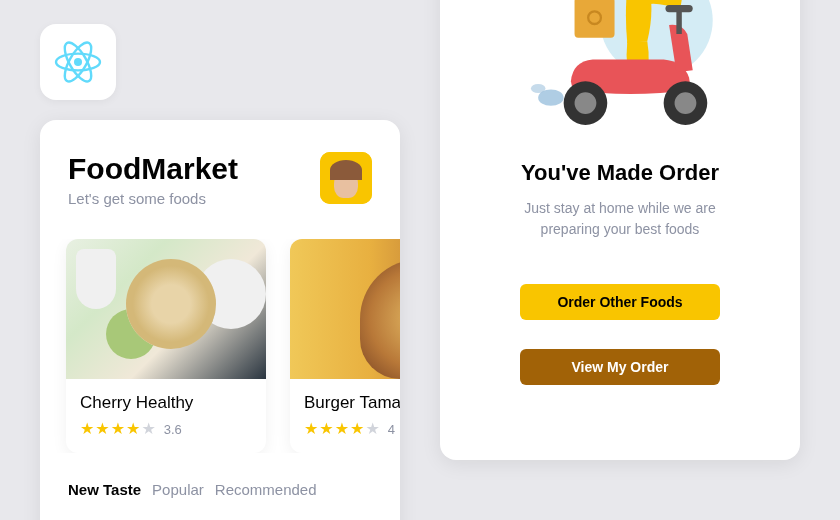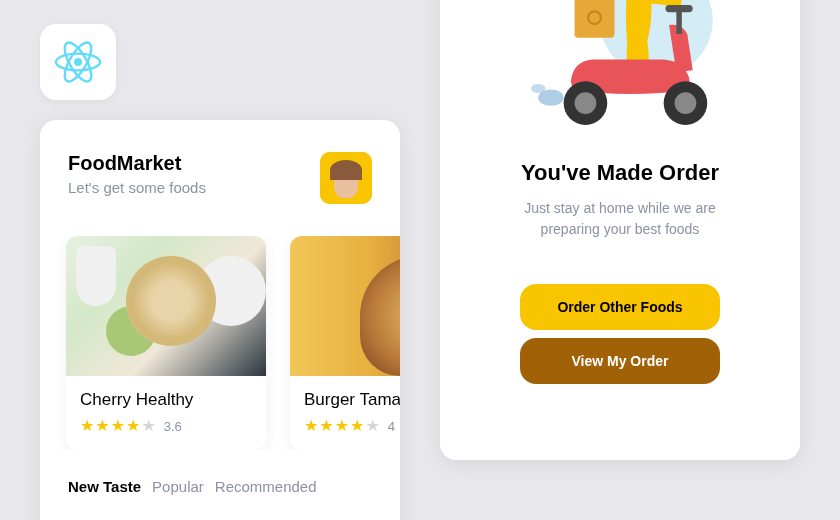--- a/index.html
+++ b/index.html
@@ -3,21 +3,21 @@
 <meta charset="utf-8">
 <style>
 * { margin: 0; padding: 0; box-sizing: border-box; }
 body { font-family: -apple-system, BlinkMacSystemFont, 'Segoe UI', sans-serif; background: #e8e8ec; width: 840px; height: 520px; overflow: hidden; position: relative; }
 
 .logo-badge { position: absolute; left: 40px; top: 24px; width: 76px; height: 76px; background: #fff; border-radius: 16px; display: flex; align-items: center; justify-content: center; box-shadow: 0 2px 8px rgba(0,0,0,0.05); }
 
 .screen-left { position: absolute; left: 40px; top: 120px; width: 360px; height: 460px; background: #fff; border-radius: 16px; box-shadow: 0 4px 20px rgba(0,0,0,0.08); overflow: hidden; }
 
 .header { padding: 32px 28px 24px 28px; display: flex; justify-content: space-between; align-items: flex-start; }
-.header-text h1 { font-size: 20px; font-weight: 700; color: #020202; margin-bottom: 4px; }
+.header-text h1 { font-size: 30px; font-weight: 700; color: #020202; margin-bottom: 4px; }
 .header-text p { font-size: 15px; color: #8d92a3; font-weight: 400; }
 .avatar { width: 52px; height: 52px; border-radius: 10px; background: #f9c500; display: flex; align-items: center; justify-content: center; overflow: hidden; }
 
 .cards-row { display: flex; gap: 24px; padding-left: 26px; overflow: hidden; margin-top: 8px; }
 .food-card { width: 200px; flex-shrink: 0; background: #fff; border-radius: 12px; box-shadow: 0 4px 16px rgba(0,0,0,0.06); overflow: hidden; cursor: pointer; }
 .food-img { width: 200px; height: 140px; background: #ddd; }
 .food-body { padding: 14px 14px 16px 14px; }
 .food-name { font-size: 17px; font-weight: 500; color: #020202; margin-bottom: 8px; white-space: nowrap; overflow: hidden; text-overflow: ellipsis; }
 .rating-row { display: flex; align-items: center; gap: 6px; }
 .stars { display: flex; gap: 1px; }
@@ -30,21 +30,21 @@
 .tab { font-size: 15px; color: #8d92a3; font-weight: 500; cursor: pointer; padding-bottom: 10px; }
 .tab.active { color: #020202; font-weight: 600; }
 
 .screen-right { position: absolute; left: 440px; top: -100px; width: 360px; height: 560px; background: #fff; border-radius: 16px; box-shadow: 0 4px 20px rgba(0,0,0,0.08); padding: 24px 30px; display: flex; flex-direction: column; align-items: center; }
 
 .illus { width: 200px; height: 220px; margin-bottom: 16px; position: relative; display: flex; align-items: center; justify-content: center; }
 
 .order-title { font-size: 22px; font-weight: 600; color: #020202; margin-bottom: 12px; }
 .order-sub { font-size: 14px; color: #8d92a3; text-align: center; line-height: 1.5; margin-bottom: 44px; }
 
-.btn { width: 200px; height: 46px; border-radius: 16px; display: flex; align-items: center; justify-content: center; font-size: 14px; font-weight: 600; cursor: pointer; border: none; margin-bottom: 8px; }
+.btn { width: 200px; height: 36px; border-radius: 6px; display: flex; align-items: center; justify-content: center; font-size: 14px; font-weight: 600; cursor: pointer; border: none; margin-bottom: 29px; }
 .btn-primary { background: #f9c500; color: #020202; }
 .btn-secondary { background: #a16207; color: #fff; }
 
 
 .food-img-1 { background: linear-gradient(135deg, #e8f0e2 0%, #d4e8c8 30%, #f0e8d8 60%, #2a3540 100%); position: relative; }
 .food-img-1::before { content: ""; position: absolute; top: 20px; left: 60px; width: 90px; height: 90px; border-radius: 50%; background: radial-gradient(circle, #e8d4a8 30%, #d4b878 60%); box-shadow: -40px 30px 0 -20px #a8c878, 60px -10px 0 -10px #f0f0f0; }
 .food-img-1::after { content: ""; position: absolute; top: 10px; left: 10px; width: 40px; height: 60px; background: #f0f0f0; border-radius: 8px 8px 20px 20px; }
 .food-img-2 { background: linear-gradient(90deg, #f0c858 0%, #e8b040 40%, #c88838 70%, #a86828 100%); position: relative; }
 .food-img-2::before { content: ""; position: absolute; right: 0; top: 20px; width: 130px; height: 120px; background: radial-gradient(ellipse at center, #d8a858 20%, #b87838 60%, #885028 90%); border-radius: 60px 0 0 40px; }
 

